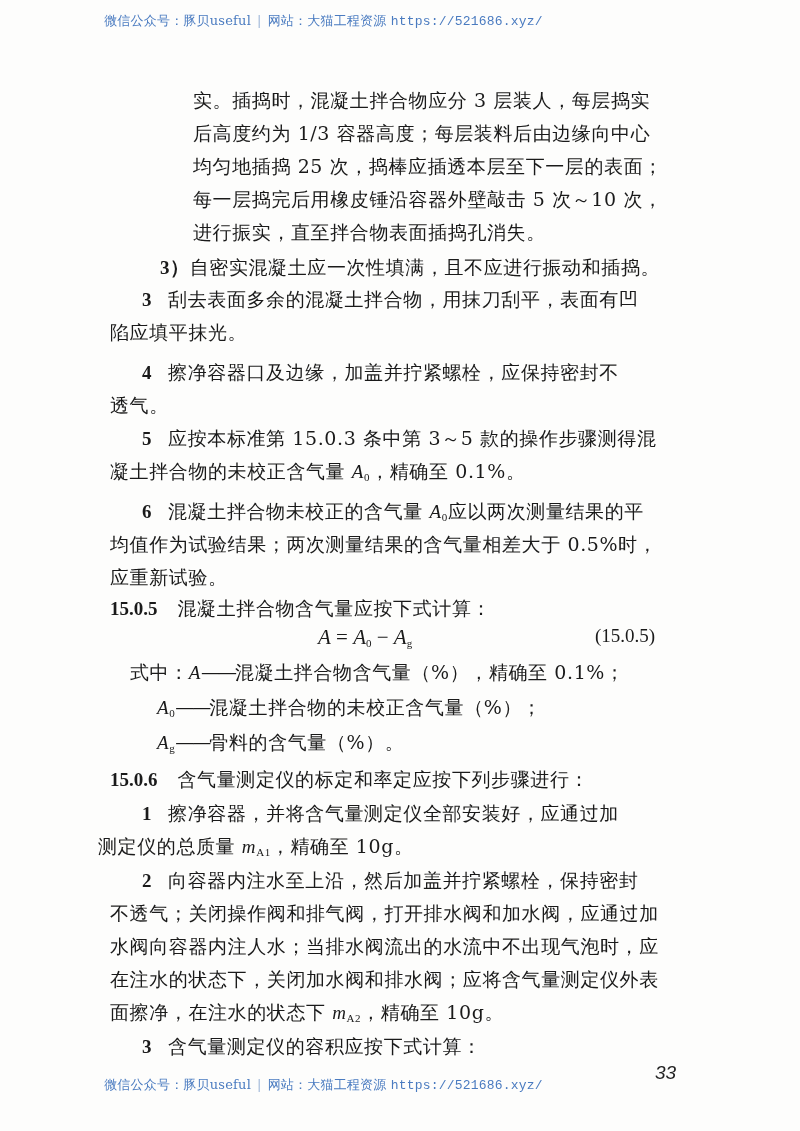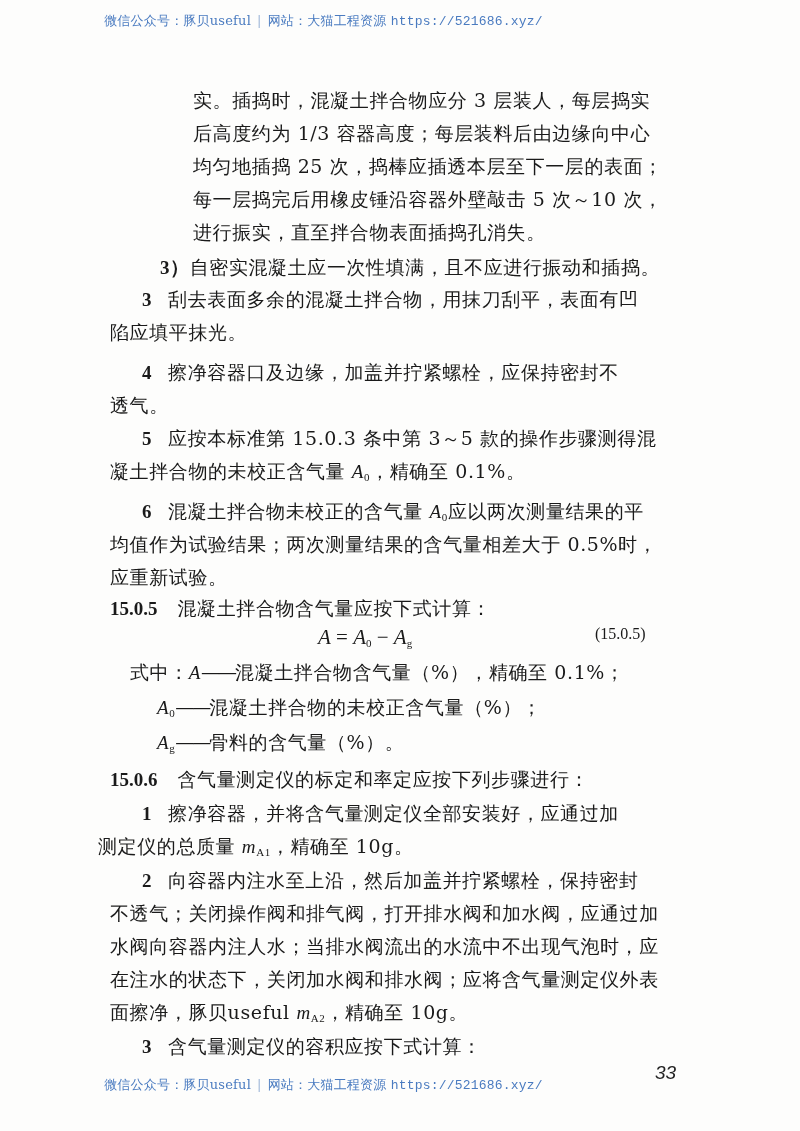--- a/index.html
+++ b/index.html
@@ -21,21 +21,21 @@
 
   .line {
     position: absolute; white-space: nowrap;
     font-size: 19px; line-height: 24px; letter-spacing: 0.6px;
   }
   .num { font-family: "Liberation Serif", serif; font-weight: bold; }
   .clause { font-family: Liberation Serif, serif; font-weight: bold; letter-spacing: 0; }
   .lat { font-family: "Liberation Serif", serif; }
   .ital { font-family: "Liberation Serif", serif; font-style: italic; }
   sub { font-size: 11px; vertical-align: -3px; line-height: 0; }
-  .eqno { position: absolute; font-family: "Liberation Serif", serif; font-size: 16px; }
+  .eqno { position: absolute; font-family: "Liberation Serif", serif; font-size: 19px; }
   .page-num {
     position: absolute; left: 655px; top: 1062px;
     font-family: "Liberation Sans", sans-serif; font-style: italic;
     font-size: 19px; color: #222;
   }
 </style>
 </head>
 <body>
 
 <div class="watermark wm-top">
@@ -95,21 +95,21 @@
 <div>
   <div class="line" style="left:110px; top:767px;"><span class="clause">15.0.6</span><span style="display:inline-block;width:20px;"></span><span>含气量测定仪的标定和率定应按下列步骤进行：</span></div>
 
   <div class="line" style="left:142px; top:801px;"><span class="num">1</span><span style="display:inline-block;width:16px;"></span><span>擦净容器，并将含气量测定仪全部安装好，应通过加</span></div>
   <div class="line" style="left:98px; top:834px;"><span>测定仪的总质量 </span><span class="ital">m</span><sub class="lat">A1</sub><span>，精确至 10g。</span></div>
 
   <div class="line" style="left:142px; top:868px;"><span class="num">2</span><span style="display:inline-block;width:16px;"></span><span>向容器内注水至上沿，然后加盖并拧紧螺栓，保持密封</span></div>
   <div class="line" style="left:110px; top:901px;">不透气；关闭操作阀和排气阀，打开排水阀和加水阀，应通过加</div>
   <div class="line" style="left:110px; top:934px;">水阀向容器内注人水；当排水阀流出的水流中不出现气泡时，应</div>
   <div class="line" style="left:110px; top:967px;">在注水的状态下，关闭加水阀和排水阀；应将含气量测定仪外表</div>
-  <div class="line" style="left:110px; top:1000px;"><span>面擦净，豚贝useful </span><span class="ital">m</span><sub class="lat">A2</sub><span>，精确至 10g。</span></div>
+  <div class="line" style="left:110px; top:1000px;"><span>面擦净，在注水的状态下 </span><span class="ital">m</span><sub class="lat">A2</sub><span>，精确至 10g。</span></div>
 
   <div class="line" style="left:142px; top:1034px;"><span class="num">3</span><span style="display:inline-block;width:16px;"></span><span>含气量测定仪的容积应按下式计算：</span></div>
 </div>
 
 <div class="page-num">33</div>
 
 <div class="watermark wm-bottom">
   <span>微信公众号：豚贝useful</span><span class="sep">|</span><span>网站：大猫工程资源</span> <span class="url">https://521686.xyz/</span>
 </div>
 

